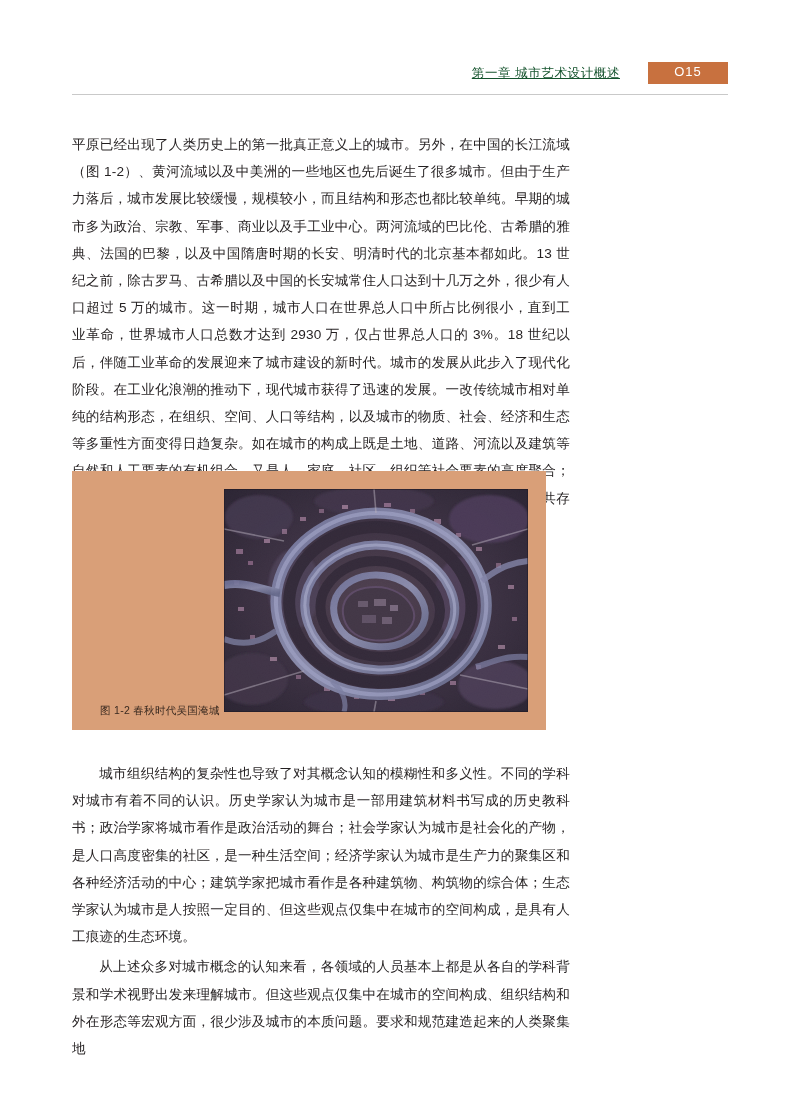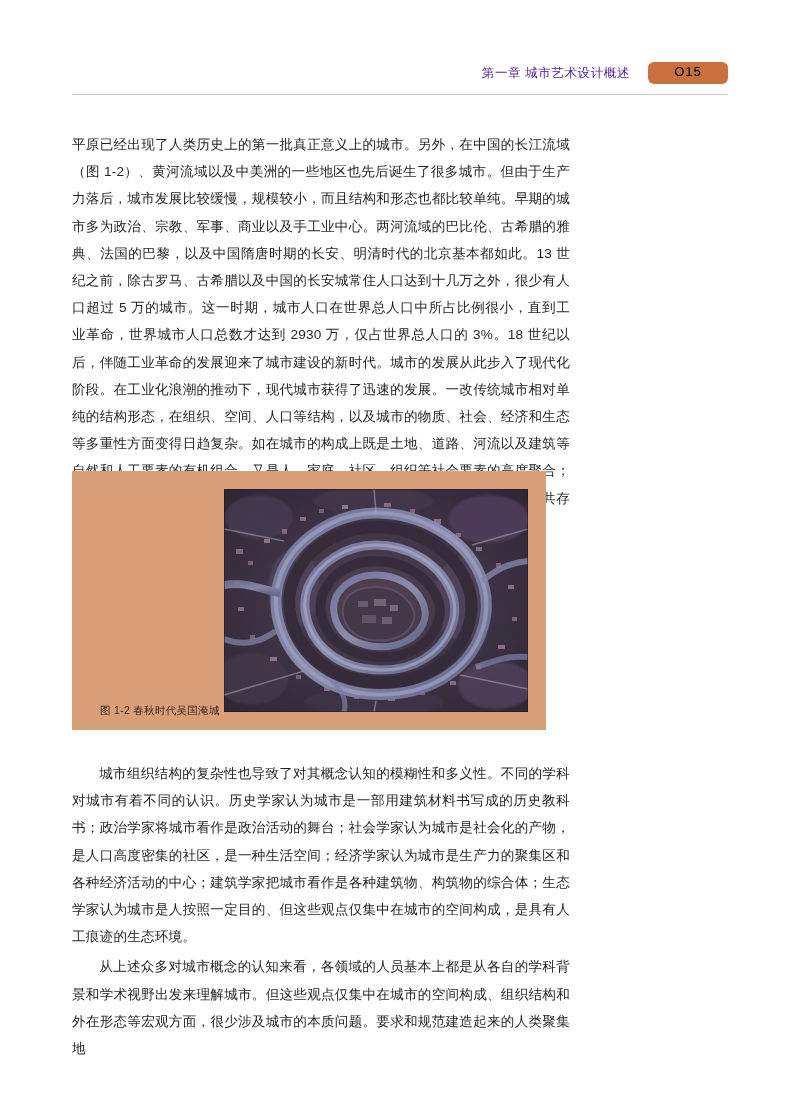--- a/index.html
+++ b/index.html
@@ -32,34 +32,34 @@
   }
   .header-inner {
     display: flex;
     align-items: center;
     justify-content: flex-end;
     height: 22px;
   }
   .chapter-label {
     font-size: 12.5px;
     letter-spacing: 0.6px;
-    color: #4c1d95;
+    color: #14532d;
     white-space: nowrap;
-    padding-right: 18px;
+    padding-right: 28px;
+    text-decoration: underline;
   }
   .folio-tab {
     background: #c8713f;
-    color: #000000;
+    color: #ffffff;
     font-size: 13px;
     letter-spacing: 1px;
     padding: 3px 12px 4px 12px;
     min-width: 56px;
     text-align: center;
     line-height: 1.1;
-    border-radius: 6px;
   }
   .header-rule {
     position: absolute;
     left: 0;
     right: 0;
     top: 32px;
     height: 1px;
     background: #c9c9c9;
   }
 

